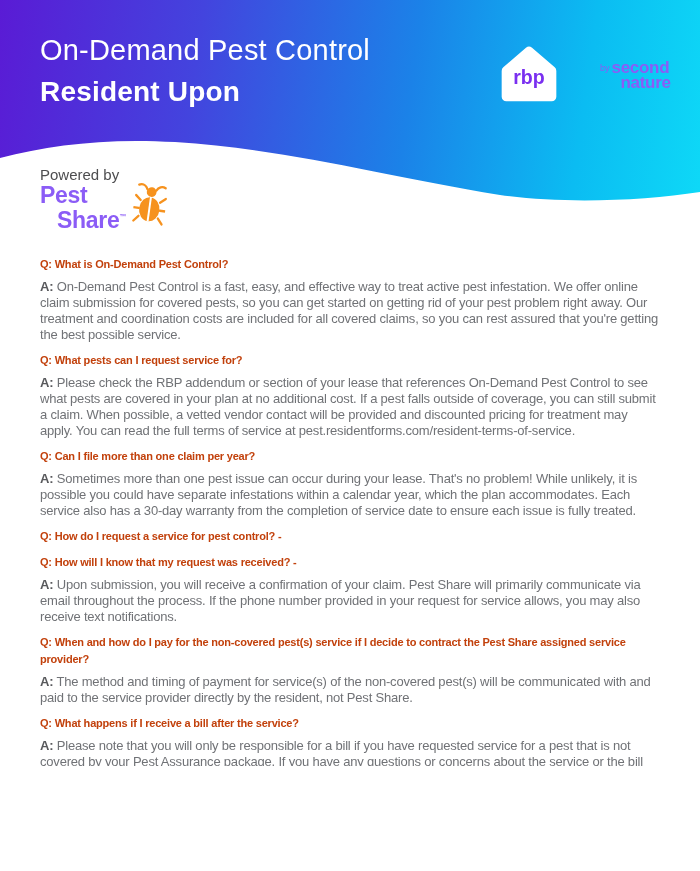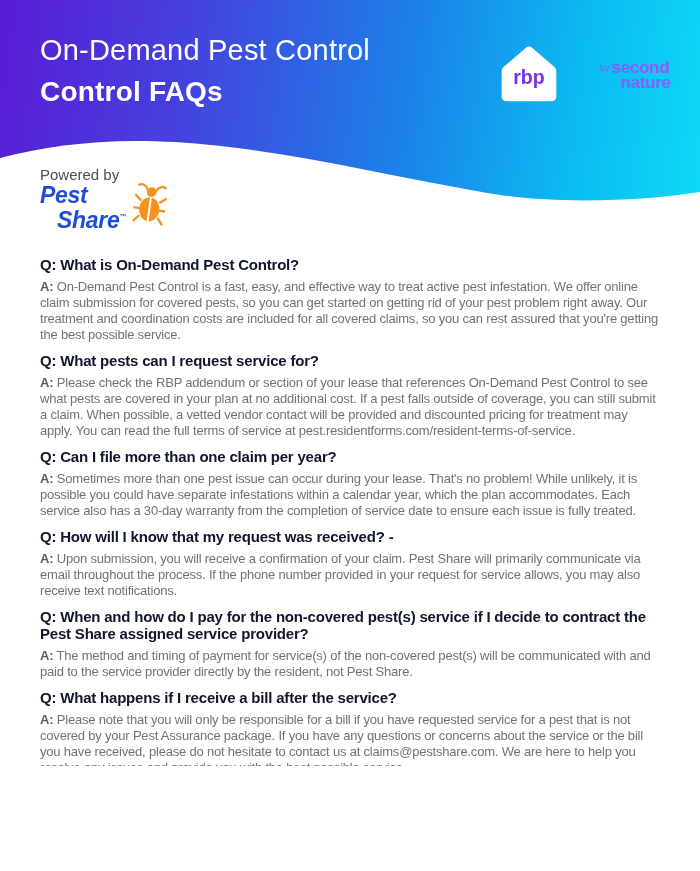--- a/index.html
+++ b/index.html
@@ -25,51 +25,51 @@
   .rbp-badge { width:66px; height:66px; display:block; }
   .sn { display:flex; align-items:flex-start; margin-left:10px; color:#8b5cf6; }
   .sn-by { font-size:9px; font-weight:400; margin-top:3px; margin-right:2px; }
   .sn-words { display:flex; flex-direction:column; font-size:17px; font-weight:700; line-height:15px; letter-spacing:-.3px; }
   .sn-nature { margin-left:9px; }
 
   
   .powered { position:absolute; left:40px; top:166px; }
   .powered-label { font-size:15px; color:#4d4d4f; margin-bottom:2px; }
   .pest-row { display:flex; align-items:flex-start; }
-  .pest-words { color:#1d4ed8; font-weight:700; font-size:23px; line-height:21px; letter-spacing:-.3px;font-style:italic; }
+  .pest-words { color:#8b5cf6; font-weight:700; font-size:23px; line-height:21px; letter-spacing:-.3px; }
   .pest-share-line { margin-left:17px; }
   .tm { font-size:7px; vertical-align:super; }
   .beetle { width:32px; height:42px; margin-left:8px; margin-top:-2px; transform:rotate(8deg); }
 
   
   .content { position:relative; width:622px; margin:0 40px 0 40px; padding-top:8px; }
   .faq { margin:0 0 9px 0; }
   .faq h3 {
-    margin:0 0 6px 0; font-size:15px; font-weight:700; color:#0f172a; letter-spacing:-.2px; line-height:17px;
+    margin:0 0 6px 0; font-size:11px; font-weight:700; color:#c2410c; letter-spacing:-.2px; line-height:17px;
   }
   .faq p {
     margin:0; font-size:13px; color:#707276; line-height:16px; letter-spacing:-.2px;
   }
   .faq .ap { color:#58595c; font-weight:700; }
 </style>
 </head>
 <body>
 
 <div class="page">
 
   <div class="header">
     <div class="hero"></div>
 
     <svg class="wave" viewBox="0 0 700 80" preserveAspectRatio="none" aria-hidden="true">
       <path d="M0,25 C 50,12 105,5 175,9 C 285,16 380,42 500,62 C 562,71 642,68 700,59 L700,80 L0,80 Z" fill="#ffffff"></path>
     </svg>
 
     <div class="titles">
       <h1>On-Demand Pest Control</h1>
-      <h2>Control FAQs</h2>
+      <h2>Resident Upon</h2>
     </div>
 
     <div class="rbp-lockup">
       <svg class="rbp-badge" viewBox="0 0 64 64" aria-hidden="true">
         <rect x="13" y="13" width="38" height="38" rx="8" transform="rotate(45 32 32)" fill="#35dfd8"></rect>
         <polygon points="32,9 54,28 54,53 10,53 10,28" fill="#ffffff" stroke="#ffffff" stroke-width="9" stroke-linejoin="round"></polygon>
         <text x="32" y="41" text-anchor="middle" font-family="Liberation Sans, sans-serif" font-size="19" font-weight="bold" fill="#7a2ff0">rbp</text>
       </svg>
       <div class="sn">
         <span class="sn-by">by</span>
@@ -116,20 +116,21 @@
       <h3>Q: What pests can I request service for?</h3>
       <p><strong class="ap">A:</strong> <span>Please check the RBP addendum or section of your lease that references On-Demand Pest Control to see what pests are covered in your plan at no additional cost. If a pest falls outside of coverage, you can still submit a claim. When possible, a vetted vendor contact will be provided and discounted pricing for treatment may apply. You can read the full terms of service at pest.residentforms.com/resident-terms-of-service.</span></p>
     </section>
 
     <section class="faq">
       <h3>Q: Can I file more than one claim per year?</h3>
       <p><strong class="ap">A:</strong> <span>Sometimes more than one pest issue can occur during your lease. That's no problem! While unlikely, it is possible you could have separate infestations within a calendar year, which the plan accommodates. Each service also has a 30-day warranty from the completion of service date to ensure each issue is fully treated.</span></p>
     </section>
 
     <section class="faq">
+      <h3>Q: How do I request a service for pest control? -</h3>
     </section>
 
     <section class="faq">
       <h3>Q: How will I know that my request was received? -</h3>
       <p><strong class="ap">A:</strong> <span>Upon submission, you will receive a confirmation of your claim. Pest Share will primarily communicate via email throughout the process. If the phone number provided in your request for service allows, you may also receive text notifications.</span></p>
     </section>
 
     <section class="faq">
     </section>
 

